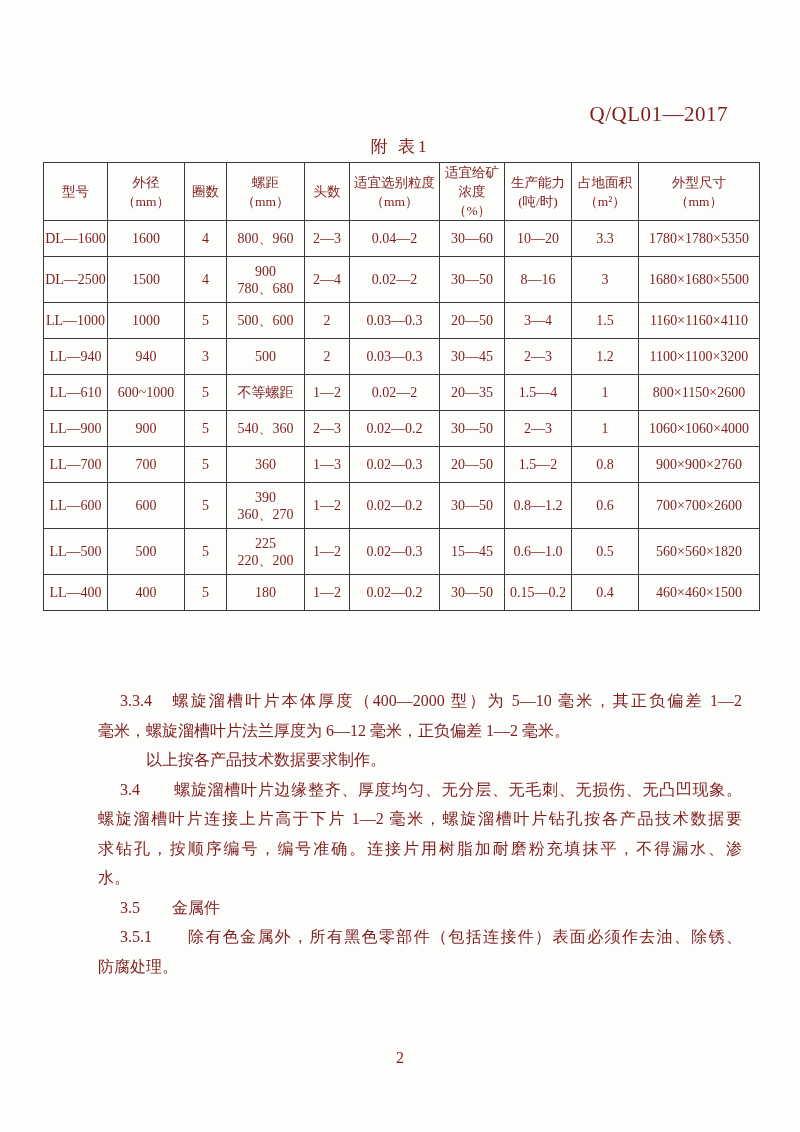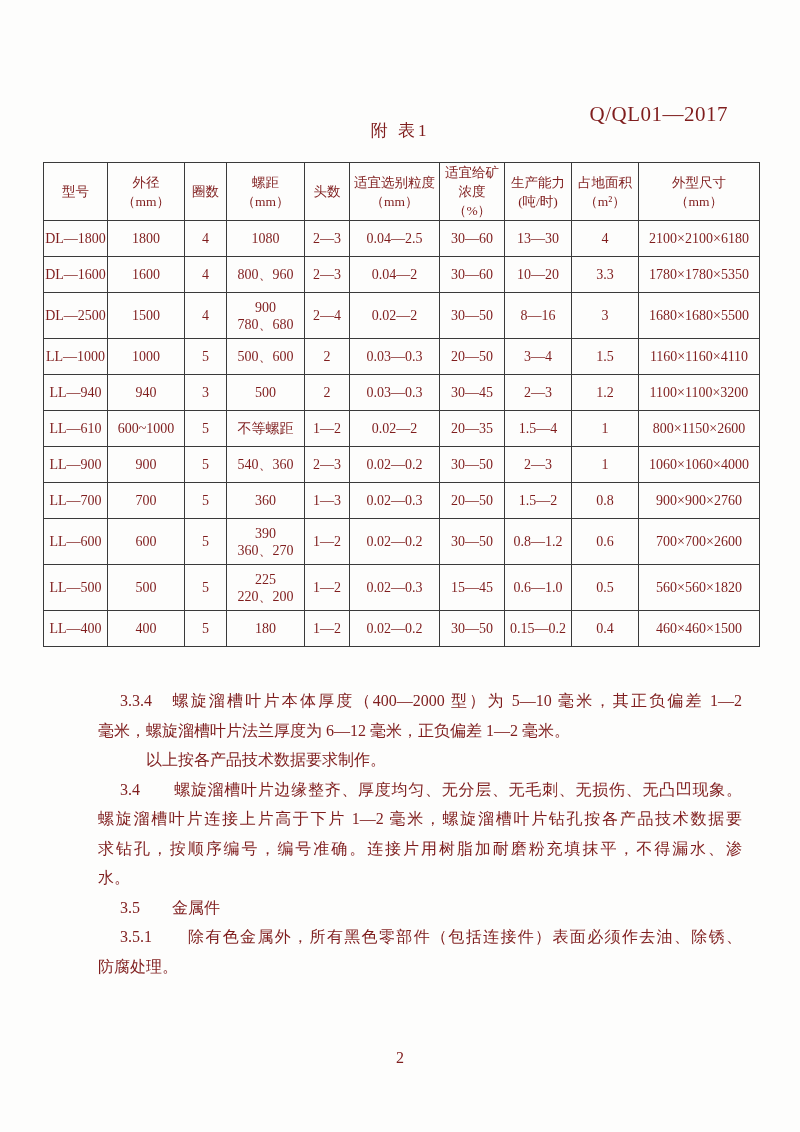--- a/index.html
+++ b/index.html
@@ -6,21 +6,21 @@
   .page{
     position:relative;width:800px;height:1132px;margin:0 auto;
     background:#fdfdfc;color:#7f1d1d;overflow:hidden;
     font-family:"Liberation Serif","DejaVu Serif",serif;
   }
   .doc-code{
     position:absolute;top:102px;right:72px;
     font-size:21px;letter-spacing:0.5px;
   }
   .table-title{
-    position:absolute;top:119px;left:0;width:100%;
+    position:absolute;top:135px;left:0;width:100%;
     text-align:center;font-size:17px;letter-spacing:3px;
   }
   table.spec{
     position:absolute;top:162px;left:43px;width:716px;
     border-collapse:collapse;table-layout:fixed;
   }
   table.spec th,table.spec td{
     border:1px solid #3a3a3a;
     text-align:center;vertical-align:middle;
     padding:0;font-weight:normal;white-space:pre-line;
@@ -82,32 +82,20 @@
           <th>生产能力
 (吨/时)</th>
           <th>占地面积
 （m²）</th>
           <th>外型尺寸
 （mm）</th>
         </tr>
     </thead>
     <tbody id="table-body">
         <tr>
-          <td>DL—1800</td>
-          <td>1800</td>
-          <td>4</td>
-          <td>1080</td>
-          <td>2—3</td>
-          <td>0.04—2.5</td>
-          <td>30—60</td>
-          <td>13—30</td>
-          <td>4</td>
-          <td>2100×2100×6180</td>
-        </tr>
-        <tr>
           <td>DL—1600</td>
           <td>1600</td>
           <td>4</td>
           <td>800、960</td>
           <td>2—3</td>
           <td>0.04—2</td>
           <td>30—60</td>
           <td>10—20</td>
           <td>3.3</td>
           <td>1780×1780×5350</td>

